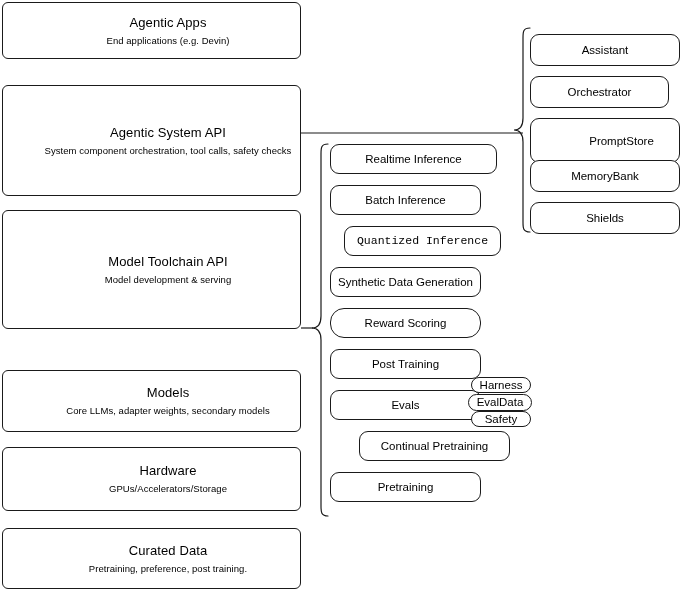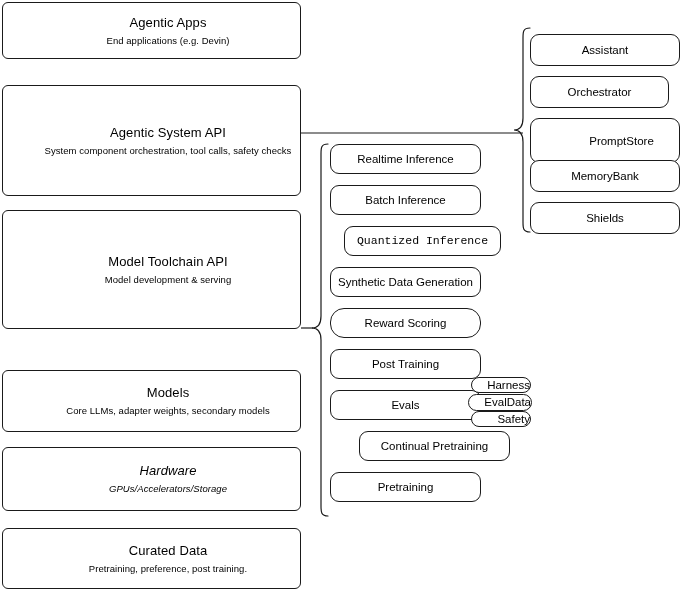--- a/index.html
+++ b/index.html
@@ -53,21 +53,21 @@
     line-height: 14px;
   }
   .pill {
     position: absolute;
     box-sizing: border-box;
     background: #ffffff;
     border: 1px solid #1a1a1a;
     border-radius: 11px;
     display: flex;
     align-items: center;
-    justify-content: flex-end;
+    justify-content: center;
     font-size: 11.5px;
     line-height: 13px;
     color: #000000;
     z-index: 6;
   }
   .brace {
     position: absolute;
     z-index: 2;
   }
   .connector {
@@ -127,32 +127,32 @@
         <div class="layer-sub">System component orchestration, tool calls, safety checks</div>
       </div>
       <div class="node layer-node" style="left:2px; top:210px; width:299px; height:119px;">
         <div class="layer-title">Model Toolchain API</div>
         <div class="layer-sub">Model development &amp; serving</div>
       </div>
       <div class="node layer-node" style="left:2px; top:370px; width:299px; height:62px;">
         <div class="layer-title">Models</div>
         <div class="layer-sub">Core LLMs, adapter weights, secondary models</div>
       </div>
-      <div class="node layer-node" style="left:2px; top:447px; width:299px; height:64px;font-style:italic;">
+      <div class="node layer-node" style="left:2px; top:447px; width:299px; height:64px;">
         <div class="layer-title">Hardware</div>
         <div class="layer-sub">GPUs/Accelerators/Storage</div>
       </div>
       <div class="node layer-node" style="left:2px; top:528px; width:299px; height:61px;">
         <div class="layer-title">Curated Data</div>
         <div class="layer-sub">Pretraining, preference, post training.</div>
       </div>
     </div>
 
   <div id="toolchain-host">
-      <div class="node chip" style="left:330px; top:144px; width:151px; height:30px;">
+      <div class="node chip" style="left:330px; top:144px; width:167px; height:30px;">
         <div>Realtime Inference</div>
       </div>
       <div class="node chip" style="left:330px; top:185px; width:151px; height:30px;">
         <div>Batch Inference</div>
       </div>
       <div class="node chip" style="left:344px; top:226px; width:157px; height:30px;font-family:Liberation Mono, monospace;">
         <div>Quantized Inference</div>
       </div>
       <div class="node chip" style="left:330px; top:267px; width:151px; height:30px;">
         <div>Synthetic Data Generation</div>

